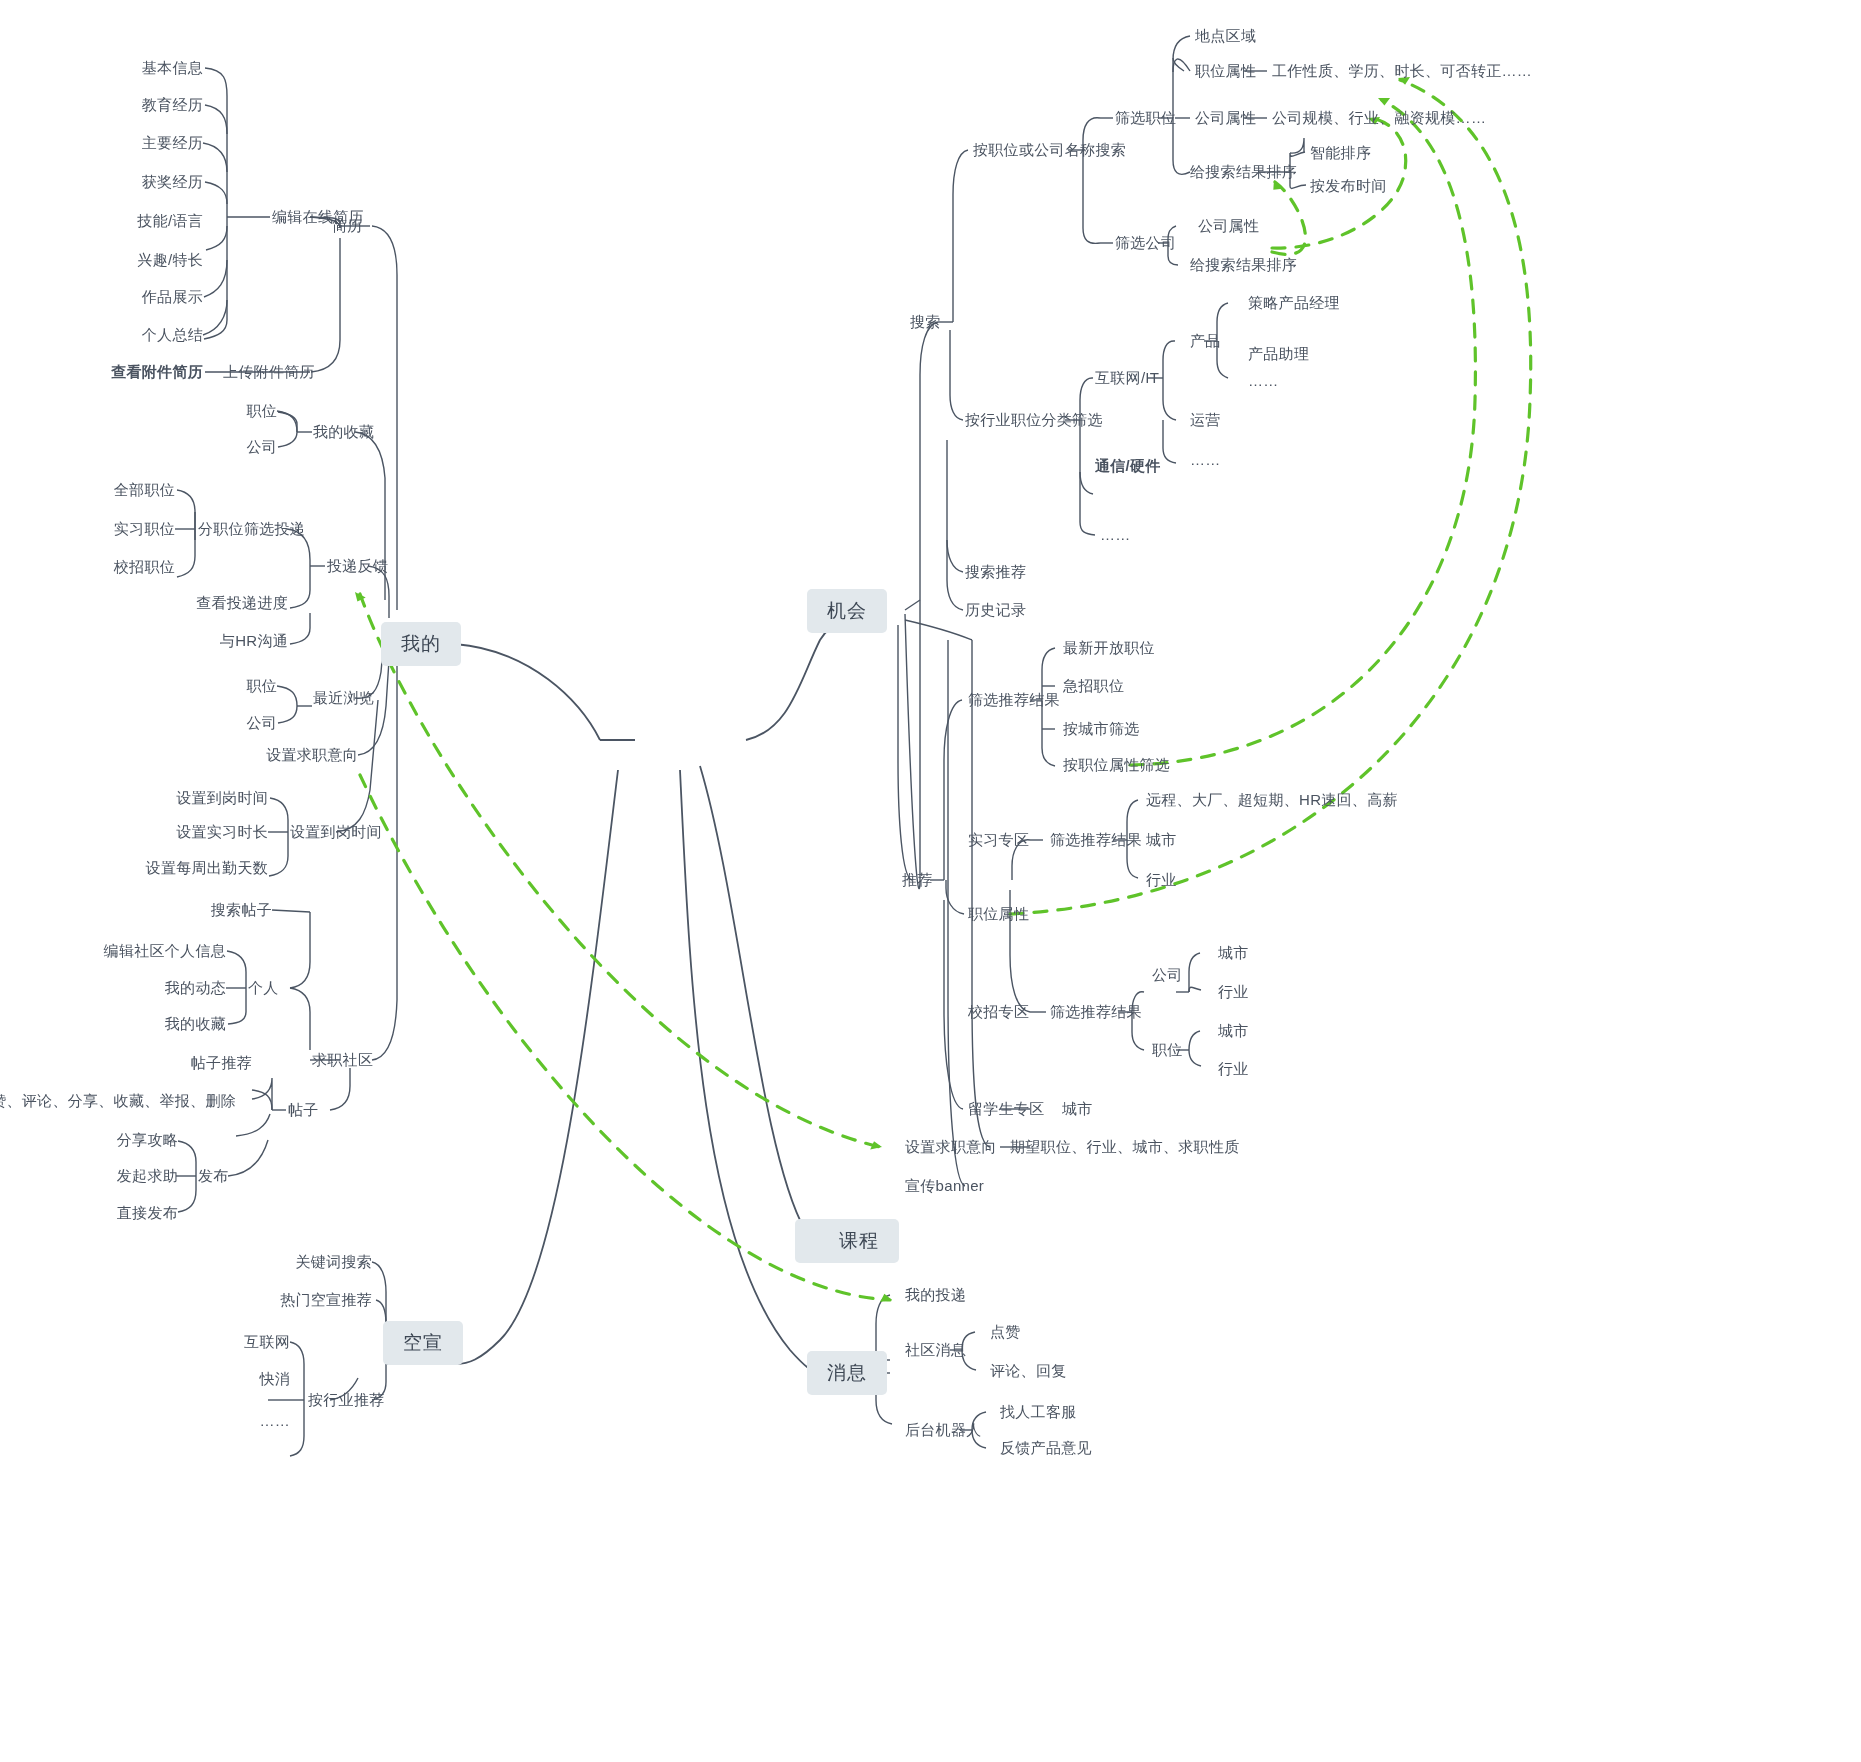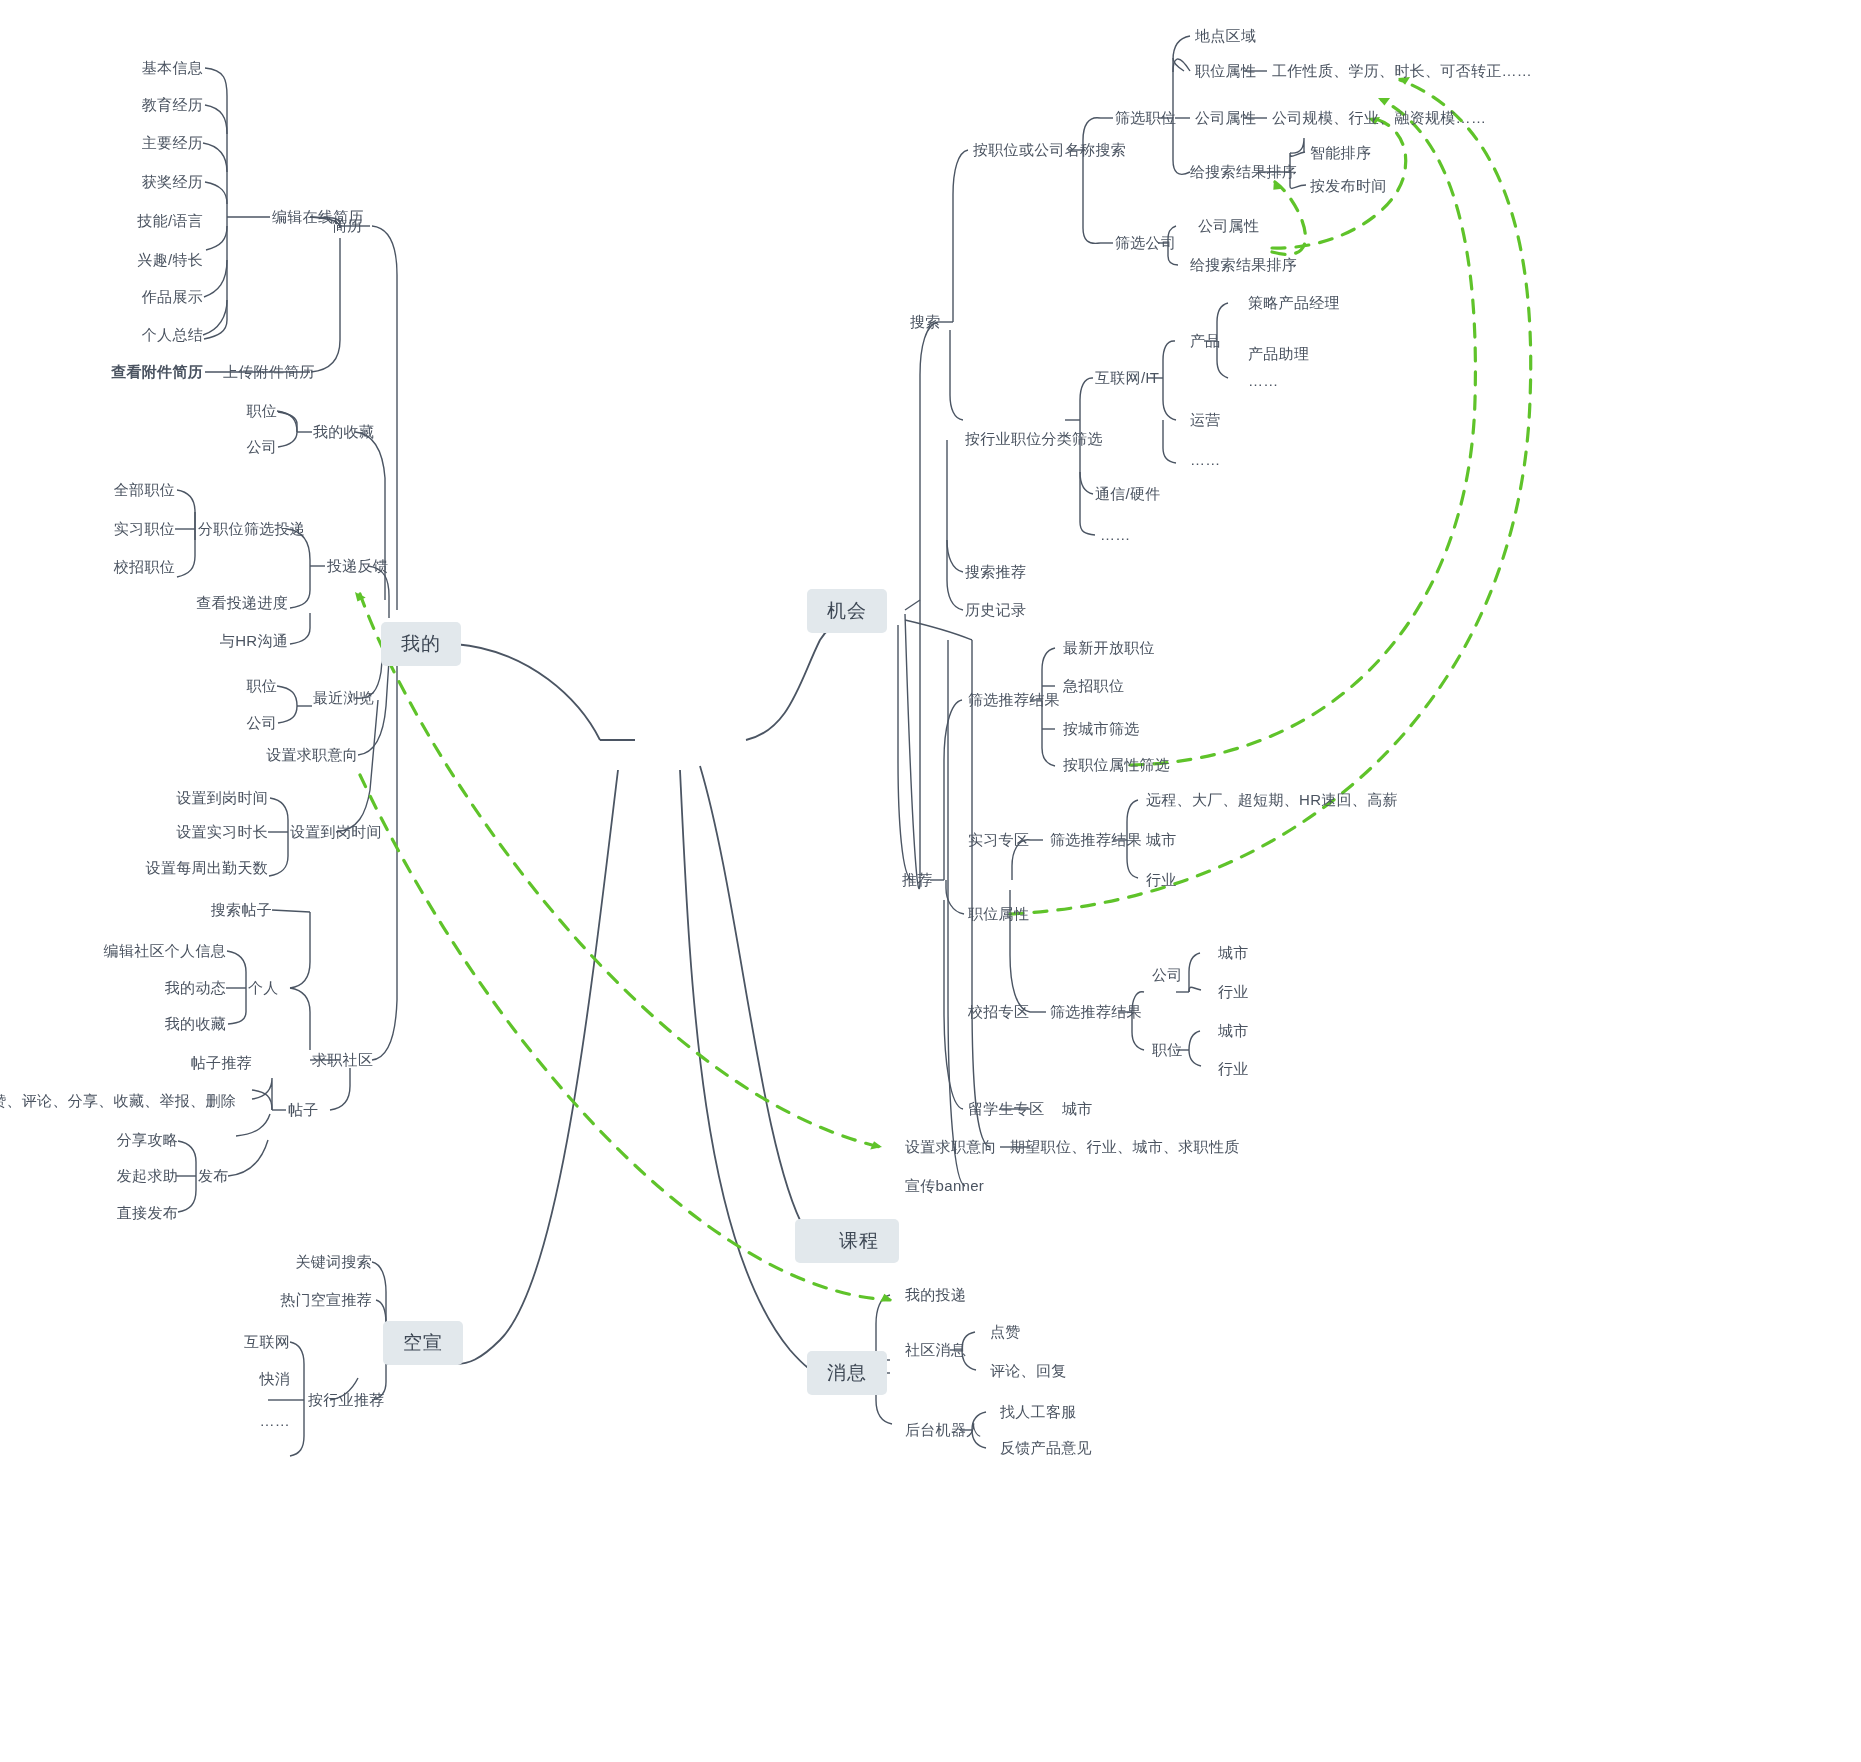--- a/index.html
+++ b/index.html
@@ -354,23 +354,23 @@
   <div class="node" style="left:1190px;top:265px;">给搜索结果排序</div>
   <div class="node" style="left:1115px;top:243px;">筛选公司</div>
 
   <div class="node" style="left:1248px;top:303px;">策略产品经理</div>
   <div class="node" style="left:1248px;top:354px;">产品助理</div>
   <div class="node" style="left:1248px;top:381px;">……</div>
   <div class="node" style="left:1190px;top:341px;">产品</div>
   <div class="node" style="left:1190px;top:420px;">运营</div>
   <div class="node" style="left:1190px;top:460px;">……</div>
   <div class="node" style="left:1095px;top:378px;">互联网/IT</div>
-  <div class="node" style="left:1095px;top:494px;">通信/硬件</div>
+  <div class="node" style="left:1095px;top:466px;font-weight:bold;">通信/硬件</div>
   <div class="node" style="left:1100px;top:535px;">……</div>
-  <div class="node" style="left:965px;top:420px;margin-top:19px;">按行业职位分类筛选</div>
+  <div class="node" style="left:965px;top:420px;">按行业职位分类筛选</div>
 
   <div class="node" style="left:910px;top:322px;">搜索</div>
   <div class="node" style="left:965px;top:572px;">搜索推荐</div>
   <div class="node" style="left:965px;top:610px;">历史记录</div>
 
   <div class="node" style="left:1063px;top:648px;">最新开放职位</div>
   <div class="node" style="left:1063px;top:686px;">急招职位</div>
   <div class="node" style="left:1063px;top:729px;">按城市筛选</div>
   <div class="node" style="left:1063px;top:765px;">按职位属性筛选</div>
   <div class="node" style="left:968px;top:700px;">筛选推荐结果</div>

